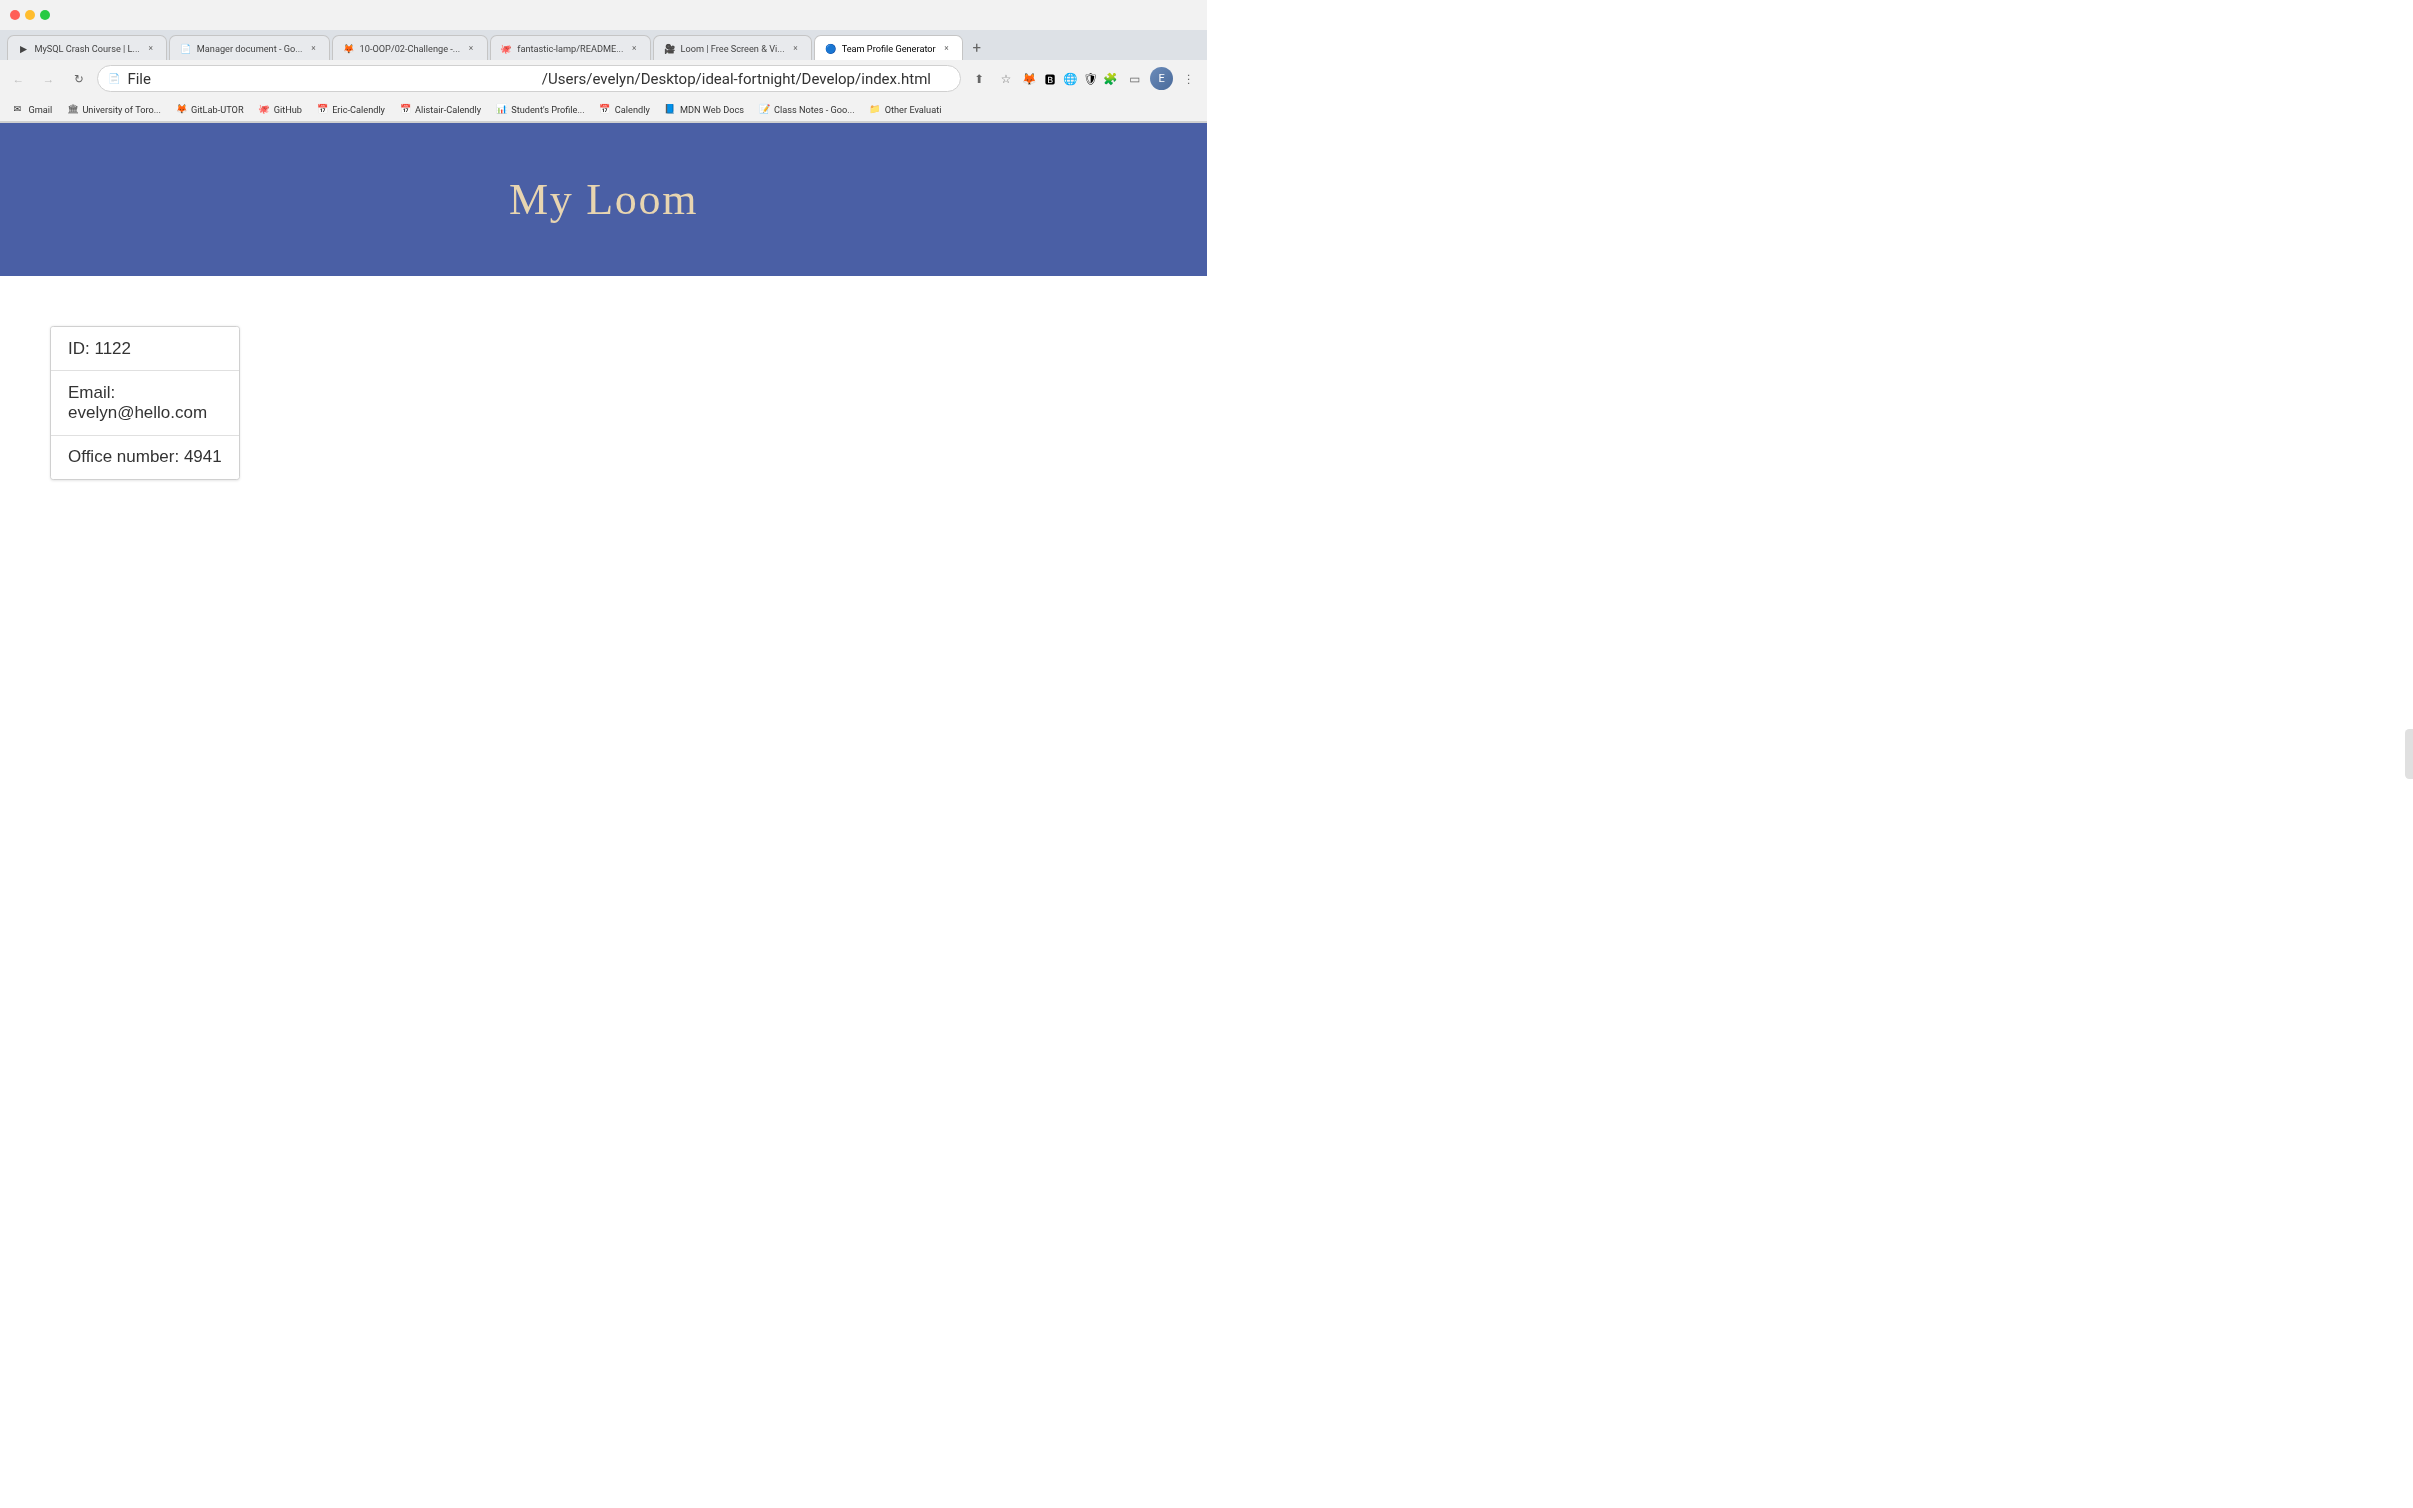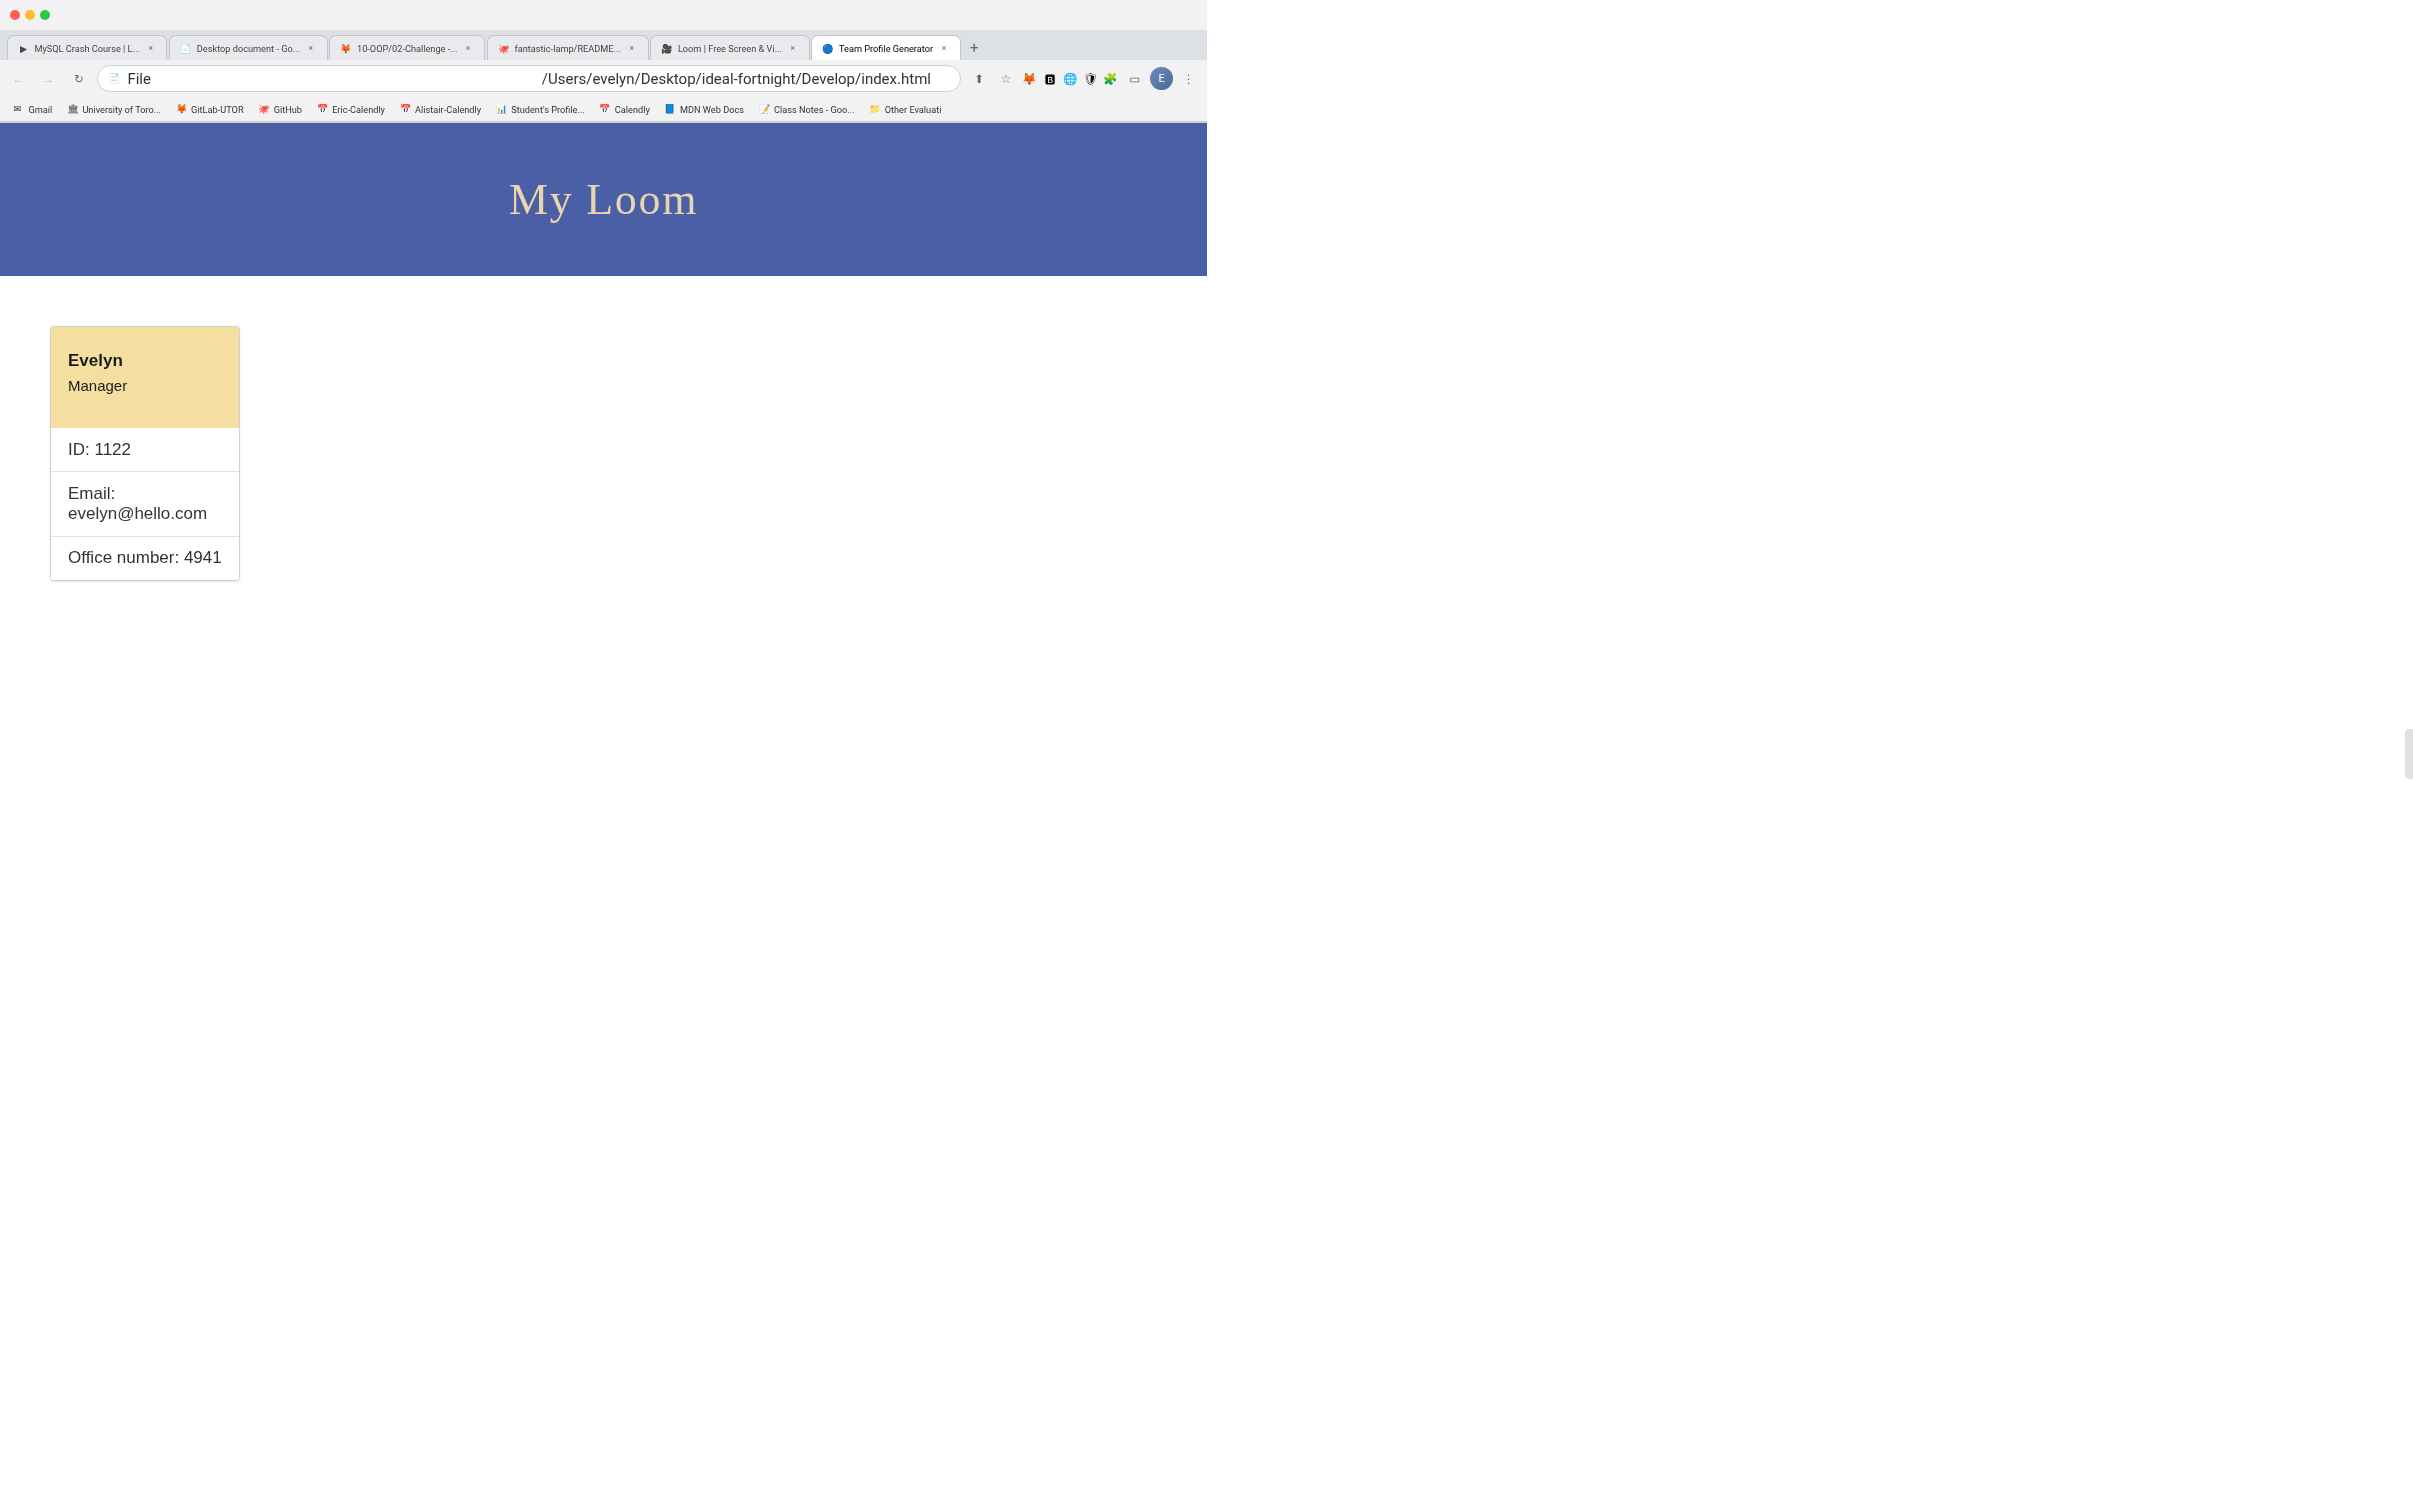--- a/index.html
+++ b/index.html
@@ -356,21 +356,21 @@
 
   <div class="tabs-bar" id="tabs-container">
 
     <div class="tab">
         <span class="tab-favicon" style="font-size: 9.2px;">▶</span>
         <span class="tab-label">MySQL Crash Course | L...</span>
         <span class="tab-close">×</span>
       </div>
       <div class="tab">
         <span class="tab-favicon" style="font-size: 9.2px;">📄</span>
-        <span class="tab-label">Desktop document - Go...</span>
+        <span class="tab-label">Manager document - Go...</span>
         <span class="tab-close">×</span>
       </div>
       <div class="tab">
         <span class="tab-favicon" style="font-size: 9.2px;">🦊</span>
         <span class="tab-label">10-OOP/02-Challenge -...</span>
         <span class="tab-close">×</span>
       </div>
       <div class="tab">
         <span class="tab-favicon" style="font-size: 9.2px;">🐙</span>
         <span class="tab-label">fantastic-lamp/README...</span>
@@ -465,24 +465,20 @@
 
 <div class="page-content">
 
   <div class="page-header">
     <h1 class="page-title">My Loom</h1>
   </div>
 
   <div class="cards-section" id="cards-container">
 
   <div class="employee-card">
-        <div class="card-header">
-          <div class="card-name">Evelyn</div>
-          <div class="card-role">Manager</div>
-        </div>
         <div class="card-body">
           <div class="card-field">ID: 1122</div>
           <div class="card-field">Email: evelyn@hello.com</div>
           <div class="card-field">Office number: 4941</div>
         </div>
       </div>
     </div>
 </div>
 
 <div class="sidebar-toggle"></div>

